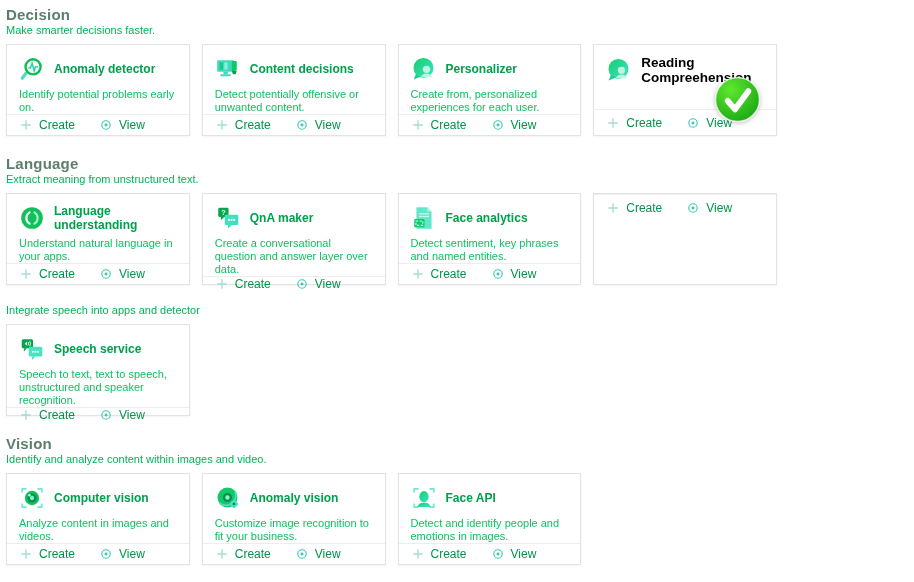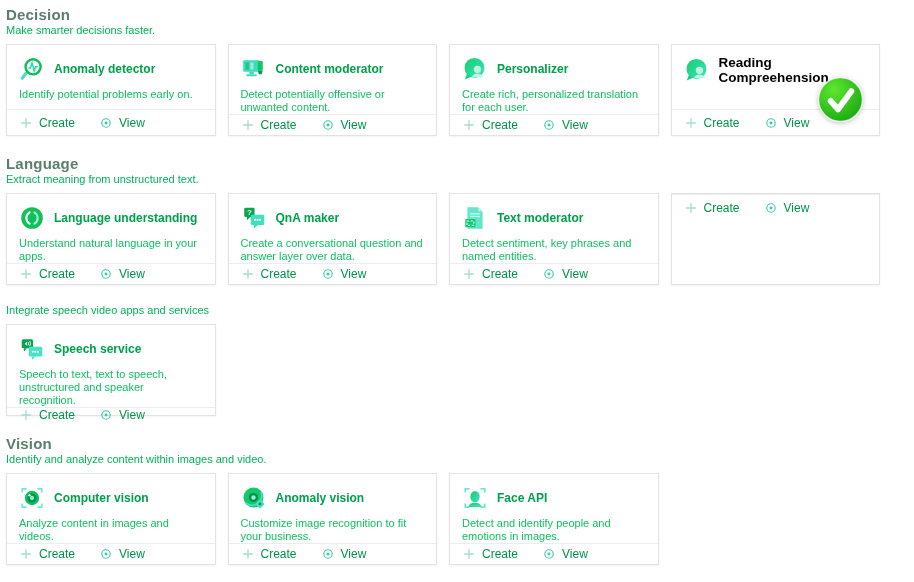--- a/index.html
+++ b/index.html
@@ -1,21 +1,21 @@
 <!DOCTYPE html>
 <html><head>
 <meta charset="utf-8">
 <style>
   html,body{margin:0;padding:0;background:#fff;}
   body{width:914px;height:582px;overflow:hidden;font-family:"Liberation Sans",sans-serif;-webkit-font-smoothing:antialiased;}
   .page{padding:6px 6px 16px 6px;border-radius:12px;}
   .section{margin-bottom:19px;}
   .section-title{margin:0;font-size:15px;font-weight:600;color:#5c7f6c;letter-spacing:.2px;}
   .section-subtitle{margin:1px 0 8px;font-size:11px;color:#00b457;}
-  .cards{display:grid;grid-template-columns:repeat(4,1fr);gap:12px;width:874px;}
+  .cards{display:grid;grid-template-columns:repeat(4,1fr);gap:12px;width:771px;}
   .card{position:relative;background:#fff;border:1px solid #e3e3e3;box-shadow:0 1px 2px rgba(0,0,0,.05);height:92px;display:flex;flex-direction:column;box-sizing:border-box;}
   .card-body{flex:1;padding:10px 12px 0;}
   .card-head{display:flex;align-items:center;gap:9px;min-height:28px;}
   .ic{width:26px;height:26px;flex:0 0 26px;display:inline-block;}
   .ic svg{width:26px;height:26px;display:block;}
   .card-title{font-size:12px;font-weight:600;color:#00a04c;}
   .card.highlight .card-title{font-size:13.5px;color:#000000;font-weight:600;}
   .card-desc{margin:5px 0 0;font-size:11px;line-height:13px;color:#10c161;}
   .card-footer{border-top:1px solid #ededed;height:25px;display:flex;align-items:center;gap:24px;padding:0 12px;}
   .action{display:inline-flex;align-items:center;gap:6px;background:none;border:0;padding:0;cursor:pointer;font-family:"Liberation Sans",sans-serif;font-size:12px;color:#00944a;text-align:center;}
@@ -198,21 +198,21 @@
       </div>
 
       <div class="card">
         <div class="card-body">
           <div class="card-head">
             <span class="ic">
                 <svg>
                   <use href="#i-monitor"></use>
                 </svg>
               </span>
-            <span class="card-title">Content moderator</span>
+            <span class="card-title">Content decisions</span>
           </div>
           <p class="card-desc">Detect potentially offensive or unwanted content.</p>
         </div>
         <div class="card-footer">
           <button class="action">
               <span class="mini">
                 <svg>
                   <use href="#i-plus"></use>
                 </svg>
               </span>
@@ -232,21 +232,21 @@
       <div class="card">
         <div class="card-body">
           <div class="card-head">
             <span class="ic">
                 <svg>
                   <use href="#i-person"></use>
                 </svg>
               </span>
             <span class="card-title">Personalizer</span>
           </div>
-          <p class="card-desc">Create rich, personalized translation for each user.</p>
+          <p class="card-desc">Create from, personalized experiences for each user.</p>
         </div>
         <div class="card-footer">
           <button class="action">
               <span class="mini">
                 <svg>
                   <use href="#i-plus"></use>
                 </svg>
               </span>
               <span>Create</span>
             </button>
@@ -371,21 +371,21 @@
       </div>
 
       <div class="card">
         <div class="card-body">
           <div class="card-head">
             <span class="ic">
                 <svg>
                   <use href="#i-doc"></use>
                 </svg>
               </span>
-            <span class="card-title">Text moderator</span>
+            <span class="card-title">Face analytics</span>
           </div>
           <p class="card-desc">Detect sentiment, key phrases and named entities.</p>
         </div>
         <div class="card-footer">
           <button class="action">
               <span class="mini">
                 <svg>
                   <use href="#i-plus"></use>
                 </svg>
               </span>
@@ -420,21 +420,21 @@
               </span>
               <span>View</span>
             </button>
         </div>
       </div>
 
     </div>
   </div>
 
   <div class="section">
-    <p class="section-subtitle">Integrate speech video apps and services</p>
+    <p class="section-subtitle">Integrate speech into apps and detector</p>
     <div class="cards">
 
       <div class="card">
         <div class="card-body">
           <div class="card-head">
             <span class="ic">
                 <svg>
                   <use href="#i-speech"></use>
                 </svg>
               </span>

